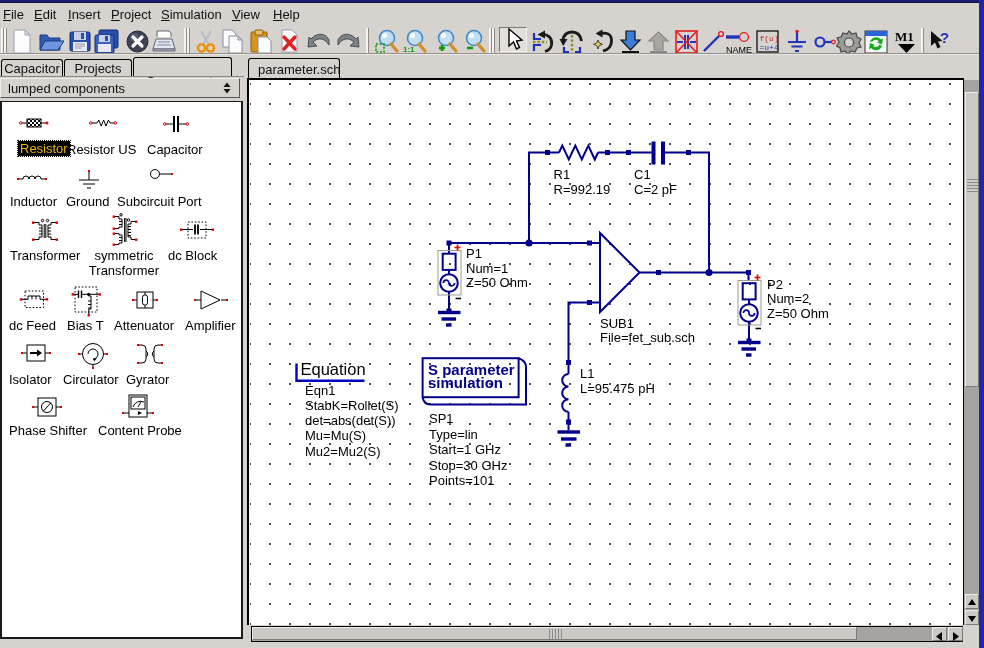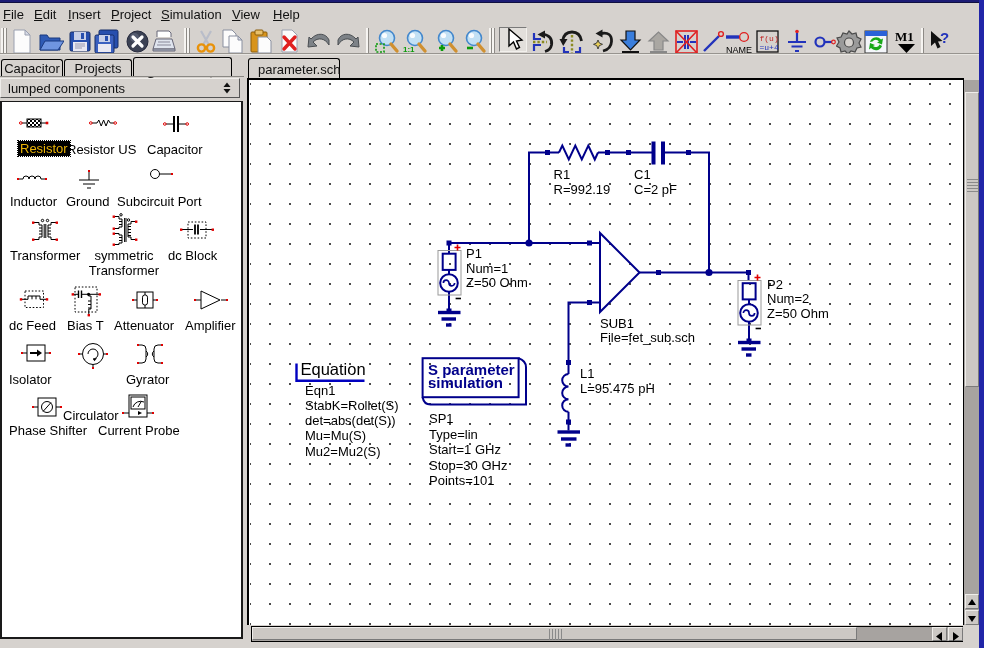--- a/index.html
+++ b/index.html
@@ -428,21 +428,21 @@
     <path d="M10 1 q4 0 4 4 v10 q0 4 -4 4" fill="none" stroke="#000"></path>
     <path d="M26 1 q-4 0 -4 4 v10 q0 4 4 4" fill="none" stroke="#000"></path>
     <path d="M14 7 a3.5 3.5 0 0 1 0 6 M22 7 a3.5 3.5 0 0 0 0 6" fill="none" stroke="#000"></path>
     <rect x="5" y="0" width="2" height="2" fill="#e00000"></rect>
         <rect x="5" y="18" width="2" height="2" fill="#e00000"></rect>
     <rect x="29" y="0" width="2" height="2" fill="#e00000"></rect>
         <rect x="29" y="18" width="2" height="2" fill="#e00000"></rect>
   </svg>
 
   <div class="citem" style="left:7px; top:270px;">Isolator</div>
-  <div class="citem" style="left:61px; top:270px;margin-top:36px;">Circulator</div>
+  <div class="citem" style="left:61px; top:270px;">Circulator</div>
   <div class="citem" style="left:124px; top:270px;">Gyrator</div>
 
   <svg class="abs" style="left:30px; top:294px;" width="30" height="22" viewBox="0 0 30 22">
     <path d="M1 11 H6 M24 11 H29" stroke="#000"></path>
     <rect x="6" y="2" width="18" height="18" fill="none" stroke="#000"></rect>
     <circle cx="15" cy="11" r="5.5" fill="none" stroke="#000"></circle>
     <path d="M11 15.5 L19 6.5" stroke="#000"></path>
     <rect x="0" y="10" width="2" height="2" fill="#e00000"></rect>
         <rect x="28" y="10" width="2" height="2" fill="#e00000"></rect>
   </svg>
@@ -452,21 +452,21 @@
     <rect x="9" y="3" width="14" height="12" fill="none" stroke="#000"></rect>
     <path d="M11 13 a8 8 0 0 1 11 -5" fill="none" stroke="#000"></path>
     <path d="M16 13 l3.5 -6" stroke="#000"></path>
     <path d="M16 19 h2" stroke="#000"></path>
     <path d="M20 19 l-4 -2 v4 z" fill="#000"></path>
     <rect x="0" y="18" width="2" height="2" fill="#e00000"></rect>
         <rect x="30" y="18" width="2" height="2" fill="#e00000"></rect>
   </svg>
 
   <div class="citem" style="left:7px; top:321px;">Phase Shifter</div>
-  <div class="citem" style="left:96px; top:321px;">Current Probe</div>
+  <div class="citem" style="left:96px; top:321px;">Content Probe</div>
   </div>
 </div>
 
 <div class="abs canvasbox"></div>
 <svg class="abs" style="left:250px; top:80px;" width="713" height="545" viewBox="250 80 713 545" id="schematic">
 <defs>
 <pattern id="grid" x="0" y="0" width="20" height="20" patternUnits="userSpaceOnUse">
   <rect x="9" y="3" width="2" height="2" fill="#4a4a4a"></rect>
 </pattern>
 </defs>

